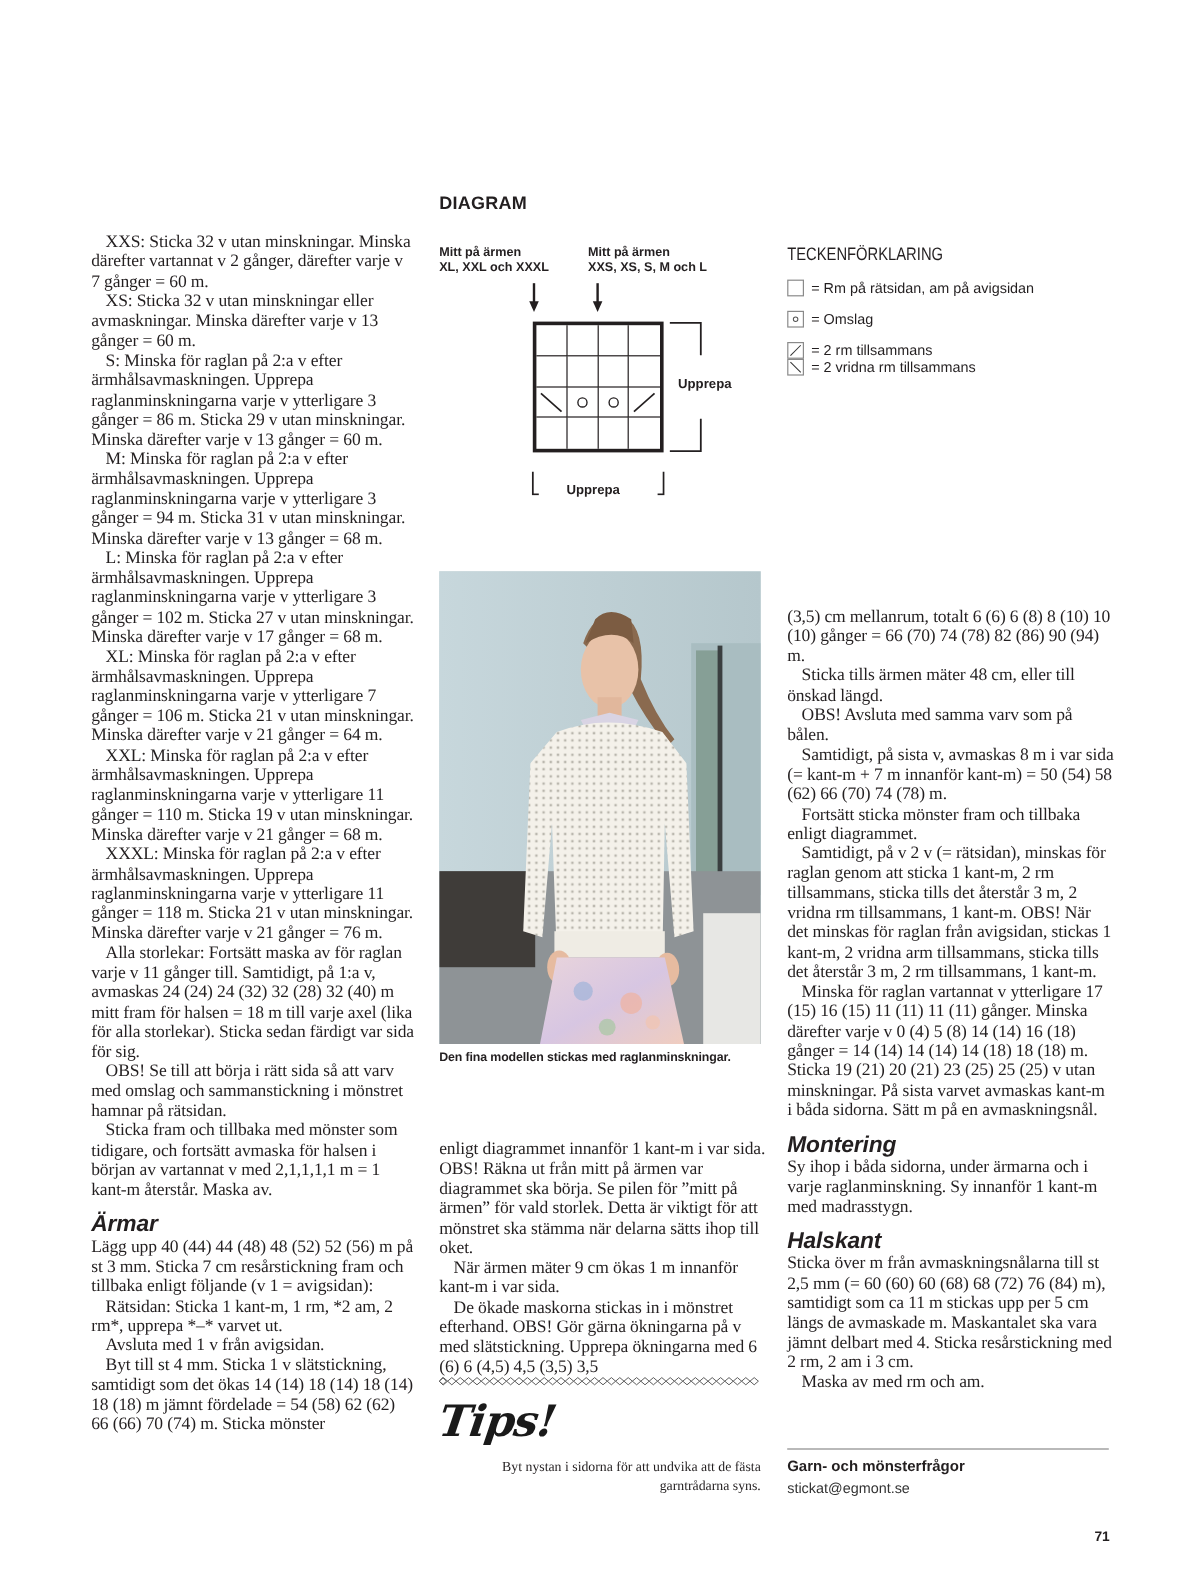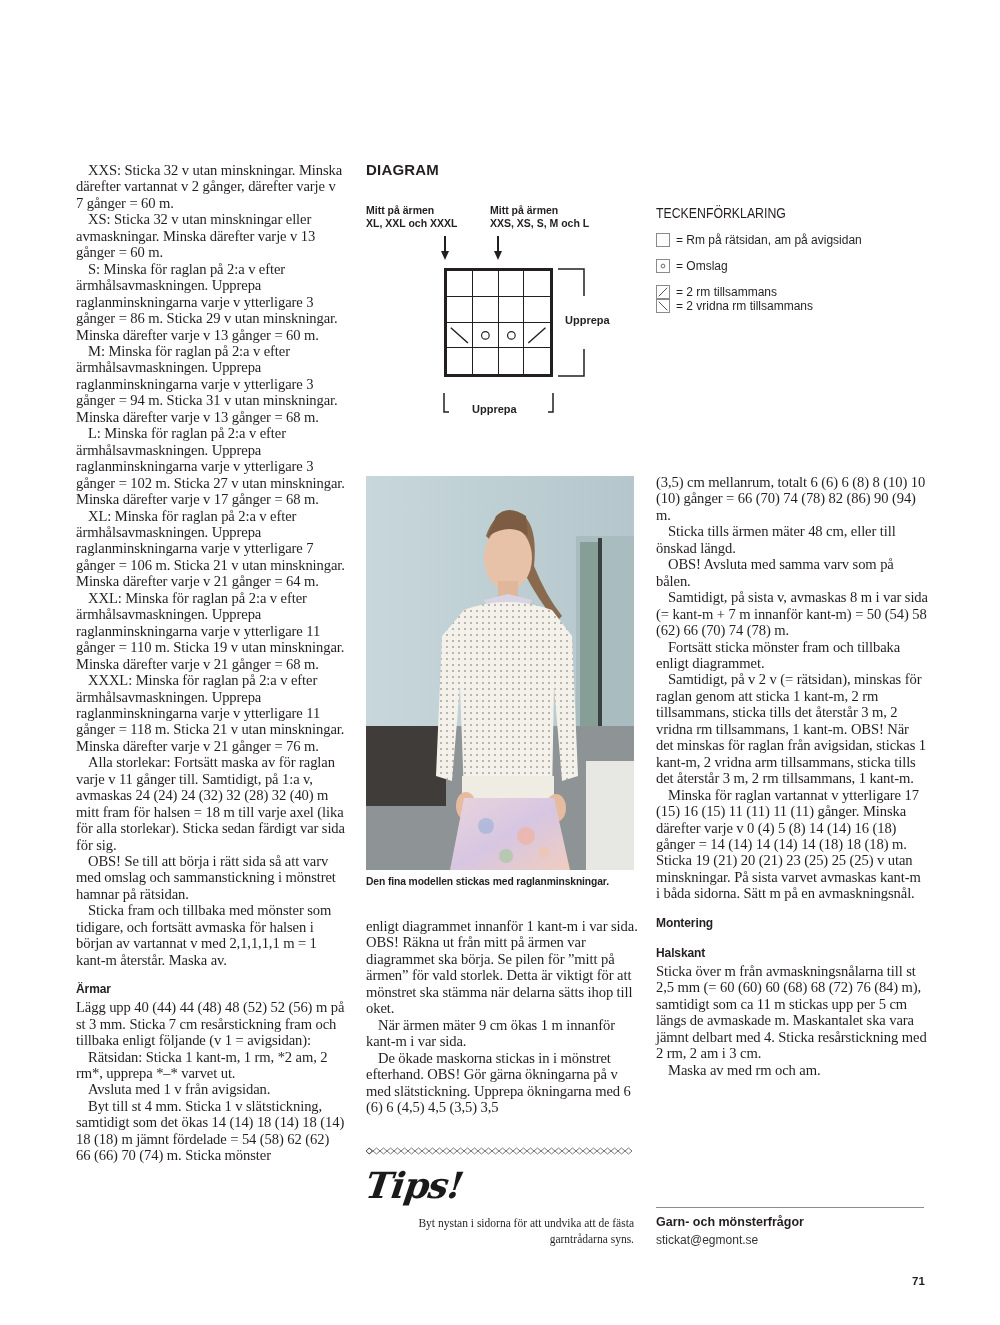--- a/index.html
+++ b/index.html
@@ -1,23 +1,23 @@
 <!DOCTYPE html>
 <html><head>
 <meta charset="utf-8">
 <style>
   * { box-sizing: border-box; margin: 0; padding: 0; }
   html, body { width: 1000px; height: 1325px; background: #ffffff; overflow: hidden; }
   body { position: relative; font-family: "DejaVu Serif", "Liberation Serif", serif; color: #231f20; }
 
-  .col { position: absolute; }
+  .col { position: absolute; margin-top: 32px; }
   .serif-text { font-family: "Liberation Serif", "DejaVu Serif", serif; font-size: 14.6px; line-height: 16.45px; color: #231f20; letter-spacing: -0.1px; }
   .serif-text p { text-indent: 12px; }
   .serif-text p.noindent { text-indent: 0; }
-  h3.sec { font-family: "Liberation Sans", "DejaVu Sans", sans-serif; font-weight: 700; font-size: 12px; line-height: 18px; margin-top: 10px; margin-bottom: 1px; color: #231f20; }
+  h3.sec { font-family: "Liberation Sans", "DejaVu Sans", sans-serif; font-weight: 700; font-size: 19px; line-height: 18px; margin-top: 10px; margin-bottom: 1px; color: #231f20; font-style: italic; }
 
   #col1 { left: 76px; top: 162px; width: 270px; }
   #col3 { left: 656px; top: 474px; width: 272px; }
   #col2text { left: 366px; top: 918px; width: 272px; }
 
   
   .diag-title { position: absolute; left: 366px; top: 161px; font-family: "Liberation Sans", sans-serif; font-weight: 700; font-size: 15px; letter-spacing: 0.2px; }
   .arrow-label { position: absolute; font-family: "Liberation Sans", sans-serif; font-weight: 700; font-size: 10.5px; line-height: 13px; }
   .arrow { position: absolute; width: 0; }
   .arrow .shaft { position: absolute; left: -0.75px; top: 0; width: 1.5px; background: #231f20; }
@@ -258,20 +258,21 @@
 <div id="col3" class="col serif-text">
   <p class="noindent">(3,5) cm mellanrum, totalt 6 (6) 6 (8) 8 (10) 10 (10) gånger = 66 (70) 74 (78) 82 (86) 90 (94) m.</p>
   <p>Sticka tills ärmen mäter 48 cm, eller till önskad längd.</p>
   <p>OBS! Avsluta med samma varv som på bålen.</p>
   <p>Samtidigt, på sista v, avmaskas 8 m i var sida (= kant-m + 7 m innanför kant-m) = 50 (54) 58 (62) 66 (70) 74 (78) m.</p>
   <p>Fortsätt sticka mönster fram och tillbaka enligt diagrammet.</p>
   <p>Samtidigt, på v 2 v (= rätsidan), minskas för raglan genom att sticka 1 kant-m, 2 rm tillsammans, sticka tills det återstår 3 m, 2 vridna rm tillsammans, 1 kant-m. OBS! När det minskas för raglan från avigsidan, stickas 1 kant-m, 2 vridna arm tillsammans, sticka tills det återstår 3 m, 2 rm tillsammans, 1 kant-m.</p>
   <p>Minska för raglan vartannat v ytterligare 17 (15) 16 (15) 11 (11) 11 (11) gånger. Minska därefter varje v 0 (4) 5 (8) 14 (14) 16 (18) gånger = 14 (14) 14 (14) 14 (18) 18 (18) m. Sticka 19 (21) 20 (21) 23 (25) 25 (25) v utan minskningar. På sista varvet avmaskas kant-m i båda sidorna. Sätt m på en avmaskningsnål.</p>
 
   <h3 class="sec" style="margin-top:12px;">Montering</h3>
+  <p class="noindent">Sy ihop i båda sidorna, under ärmarna och i varje raglanminskning. Sy innanför 1 kant-m med madrasstygn.</p>
 
   <h3 class="sec" style="margin-top:12px;">Halskant</h3>
   <p class="noindent">Sticka över m från avmaskningsnålarna till st 2,5 mm (= 60 (60) 60 (68) 68 (72) 76 (84) m), samtidigt som ca 11 m stickas upp per 5 cm längs de avmaskade m. Maskantalet ska vara jämnt delbart med 4. Sticka resårstickning med 2 rm, 2 am i 3 cm.</p>
   <p>Maska av med rm och am.</p>
 </div>
 
 <div class="divider"></div>
 <div class="contact-title">Garn- och mönsterfrågor</div>
 <div class="contact-email">stickat@egmont.se</div>
 <div class="page-num">71</div>

